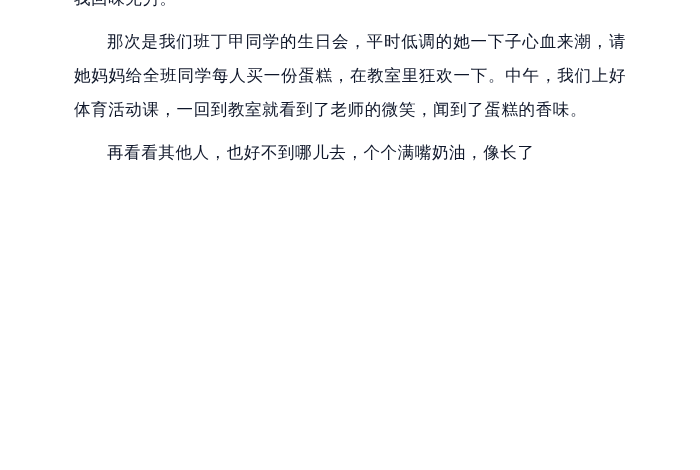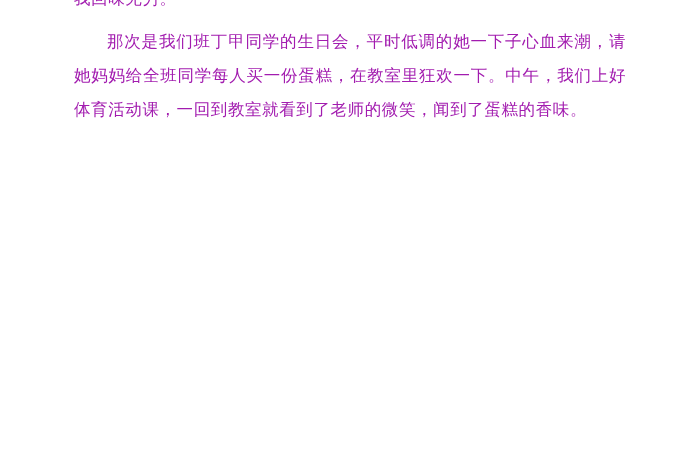--- a/index.html
+++ b/index.html
@@ -22,21 +22,21 @@
     padding: 0 74px;
     overflow: hidden;
   }
   .doc-body {
     position: relative;
     top: -18px;
   }
   .para {
     font-size: 16.5px;
     line-height: 34px;
-    color: #a21caf;
+    color: #0f172a;
     text-align: justify;
     text-justify: inter-ideograph;
     letter-spacing: 0.6px;
     margin: 0 0 9px 0;
     text-indent: 0;
     word-break: break-all;
   }
   .para.indent {
     text-indent: 33px;
   }
@@ -45,14 +45,15 @@
     margin-top: 0;
   }
 </style>
 </head>
 <body>
 
 <div class="page">
   <div class="doc-body">
     <p class="para clipped-top">我回味无穷。</p>
     <p class="para indent">那次是我们班丁甲同学的生日会，平时低调的她一下子心血来潮，请她妈妈给全班同学每人买一份蛋糕，在教室里狂欢一下。中午，我们上好体育活动课，一回到教室就看到了老师的微笑，闻到了蛋糕的香味。</p>
+    <p class="para indent">再看看其他人，也好不到哪儿去，个个满嘴奶油，像长了</p>
   </div>
 </div>
 
 </body></html>

